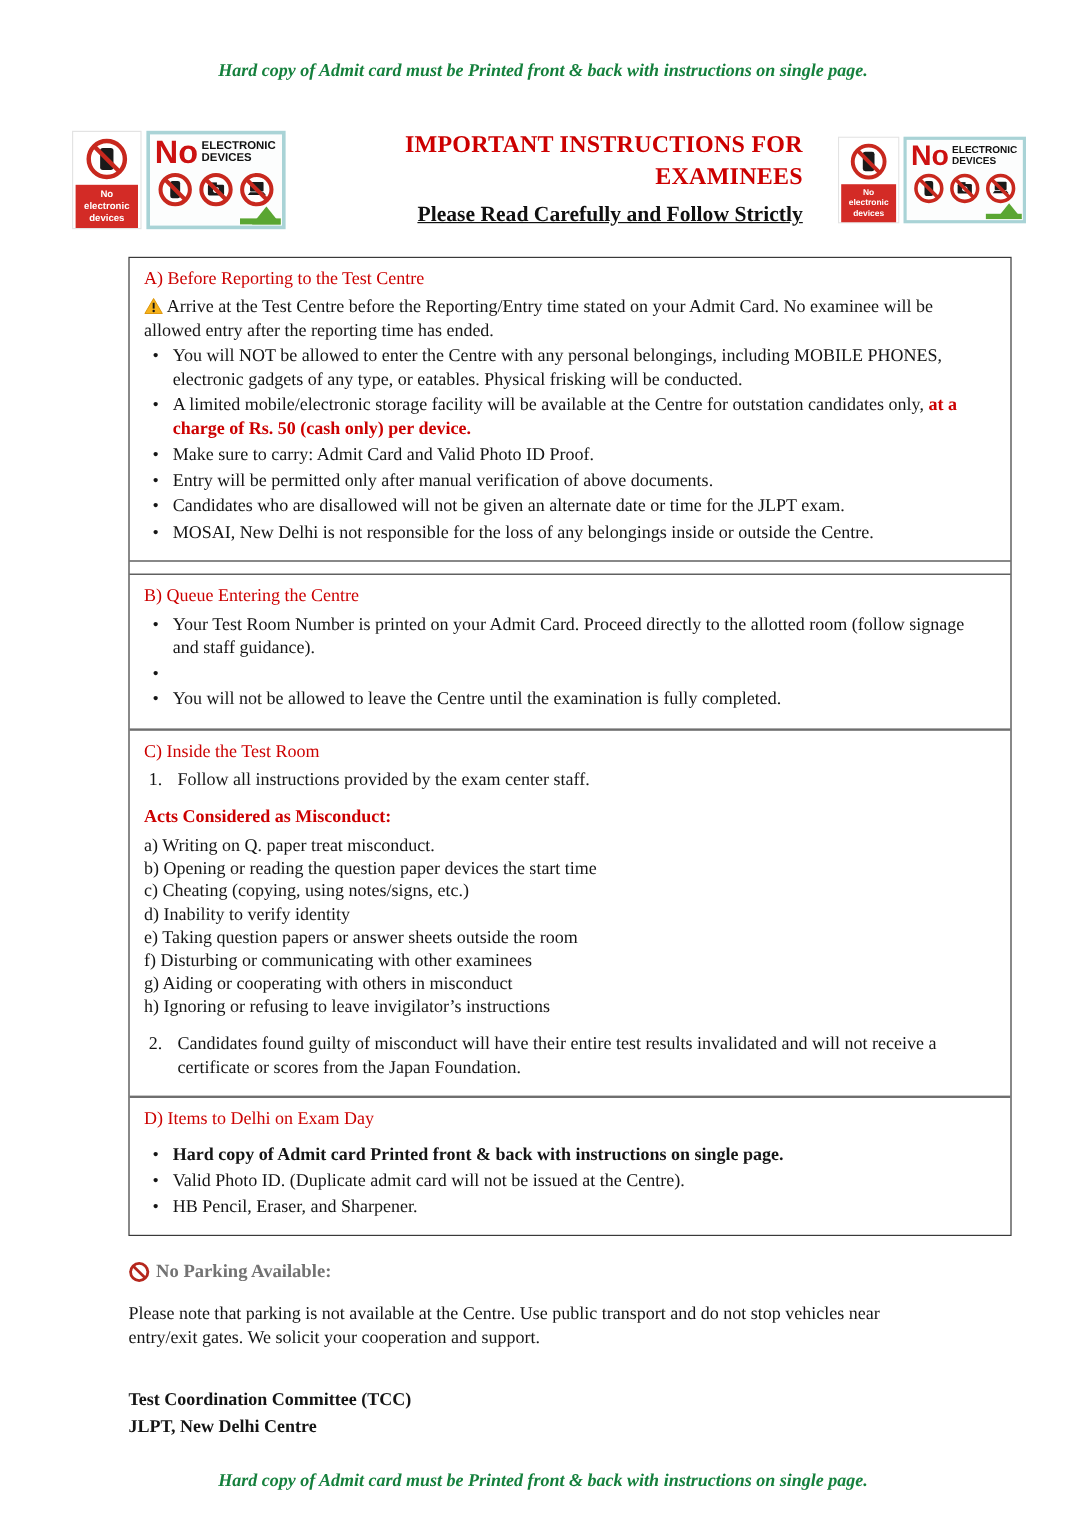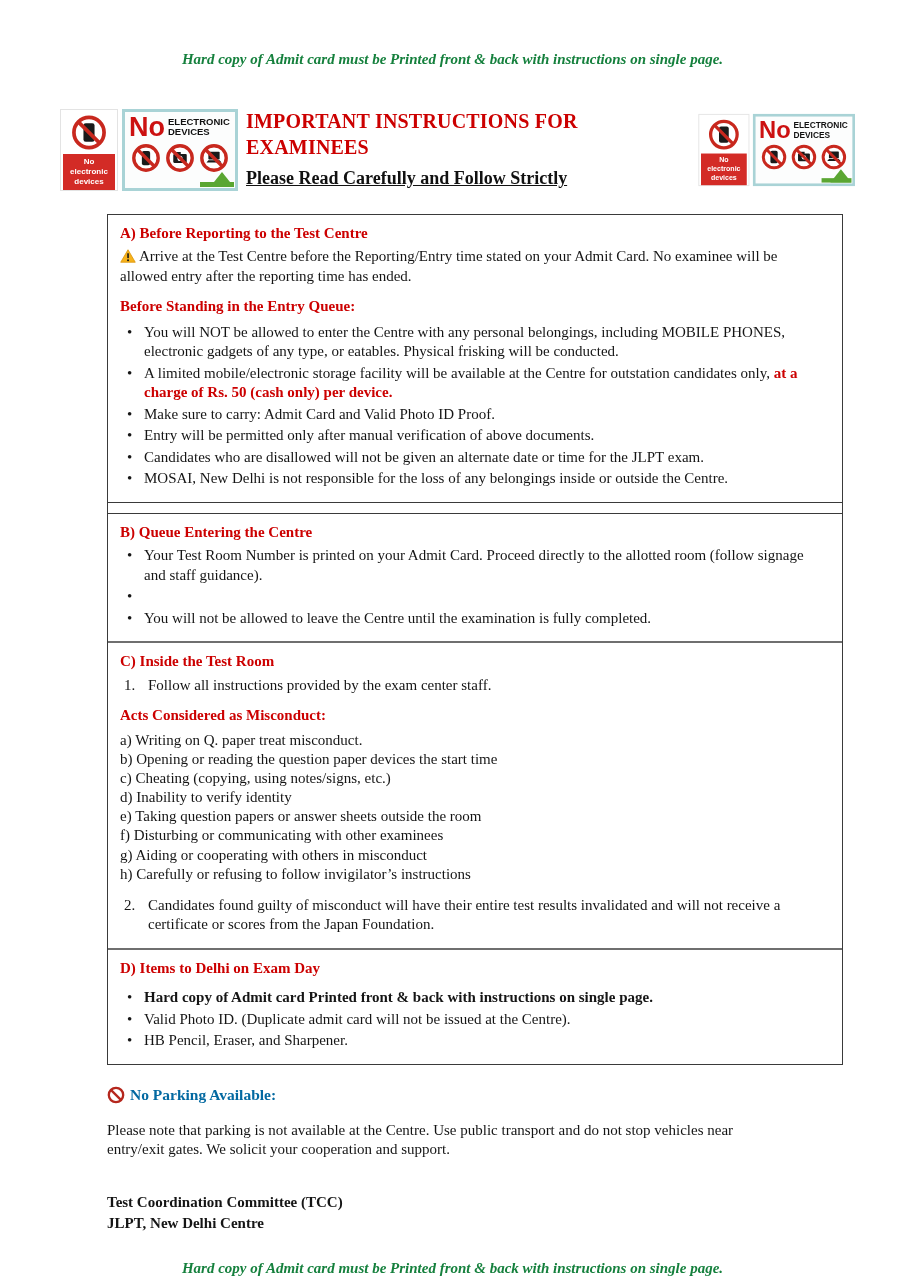--- a/index.html
+++ b/index.html
@@ -23,21 +23,21 @@
   .bottom-notice { margin-top: 24px; }
 
   
   .header-row {
     display: flex;
     align-items: center;
     justify-content: space-between;
     margin: 36px 50px 0 60px;
     height: 88px;
   }
-  .title-block { text-align: left; flex: 1; padding: 0 8px; }
+  .title-block { text-align: right; flex: 1; padding: 0 8px; }
   .title-block h1 {
     color: #cc0000;
     font-size: 20px;
     font-weight: bold;
     letter-spacing: 0.2px;
   }
   .title-block h2 {
     margin-top: 7px;
     font-size: 18px;
     font-weight: bold;
@@ -106,21 +106,21 @@
   .main-box {
     margin: 20px 0 0 107px;
     width: 736px;
     border: 1.5px solid #3a3a3a;
     background: #fff;
   }
   .section { padding: 9px 14px 11px 12px; }
   .section h3 {
     color: #cc0000;
     font-size: 15px;
-    font-weight: bold;
+    font-weight: normal;
     margin-bottom: 4px;
   }
   .section h4 {
     color: #cc0000;
     font-size: 15px;
     font-weight: bold;
     margin: 11px 0 6px;
   }
   .intro { max-width: 700px; }
   .warn-svg { vertical-align: -2px; margin-right: 3px; }
@@ -141,21 +141,21 @@
   .num-item .num-text { max-width: 668px; }
   .acts { margin-top: 4px; }
   .acts p { line-height: 1.18; margin: 1.5px 0; }
   #c-item2 { margin-top: 12px; }
   .d-bullets { margin-top: 10px; }
   .d-bullets li { margin: 3px 0; }
 
   
   .parking { margin: 20px 0 0 107px; }
   .parking h3 {
-    font-size: 15.5px; font-weight: bold; color: #0369a1;
+    font-size: 15.5px; font-weight: bold; color: #737373;
     display: flex; align-items: center; gap: 5px;
   }
   .parking p { margin-top: 16px; max-width: 668px; }
   .doc-footer { margin: 32px 0 0 107px; font-weight: bold; }
   .doc-footer div { line-height: 1.45; }
 </style>
 </head>
 <body>
 
 <div class="page">
@@ -258,21 +258,20 @@
 
     <div class="section">
       <h3>A) Before Reporting to the Test Centre</h3>
       <p class="intro">
         <svg class="warn-svg" width="16" height="14" viewBox="0 0 17 15">
           <path d="M8.5 0.8 L16.3 14.2 L0.7 14.2 Z" fill="#f6b21b" stroke="#d98f00" stroke-width="0.8"></path>
           <rect x="7.7" y="4.6" width="1.7" height="5.2" fill="#161616"></rect>
           <circle cx="8.55" cy="12" r="1.1" fill="#161616"></circle>
         </svg><span>Arrive at the Test Centre before the Reporting/Entry time stated on your Admit Card. No examinee will be allowed entry after the reporting time has ended.</span>
       </p>
-      <h4>Before Standing in the Entry Queue:</h4>
       <ul class="bullets">
         <li>
             <span class="dot">•</span>
             <span class="li-text">You will NOT be allowed to enter the Centre with any personal belongings, including MOBILE PHONES, electronic gadgets of any type, or eatables. Physical frisking will be conducted.</span>
           </li>
         <li>
             <span class="dot">•</span>
             <span class="li-text"><span>A limited mobile/electronic storage facility will be available at the Centre for outstation candidates only, </span><span class="hl">at a charge of Rs. 50 (cash only) per device.</span></span>
           </li>
         <li>
@@ -323,21 +322,21 @@
       </div>
       <h4>Acts Considered as Misconduct:</h4>
       <div class="acts">
         <p>a) Writing on Q. paper treat misconduct.</p>
         <p>b) Opening or reading the question paper devices the start time</p>
         <p>c) Cheating (copying, using notes/signs, etc.)</p>
         <p>d) Inability to verify identity</p>
         <p>e) Taking question papers or answer sheets outside the room</p>
         <p>f) Disturbing or communicating with other examinees</p>
         <p>g) Aiding or cooperating with others in misconduct</p>
-        <p>h) Carefully or refusing to follow invigilator’s instructions</p>
+        <p>h) Ignoring or refusing to leave invigilator’s instructions</p>
       </div>
       <div class="num-item" id="c-item2">
         <span class="num">2.</span>
         <span class="num-text">Candidates found guilty of misconduct will have their entire test results invalidated and will not receive a certificate or scores from the Japan Foundation.</span>
       </div>
     </div>
 
     <div class="divider"></div>
 
     <div class="section">

